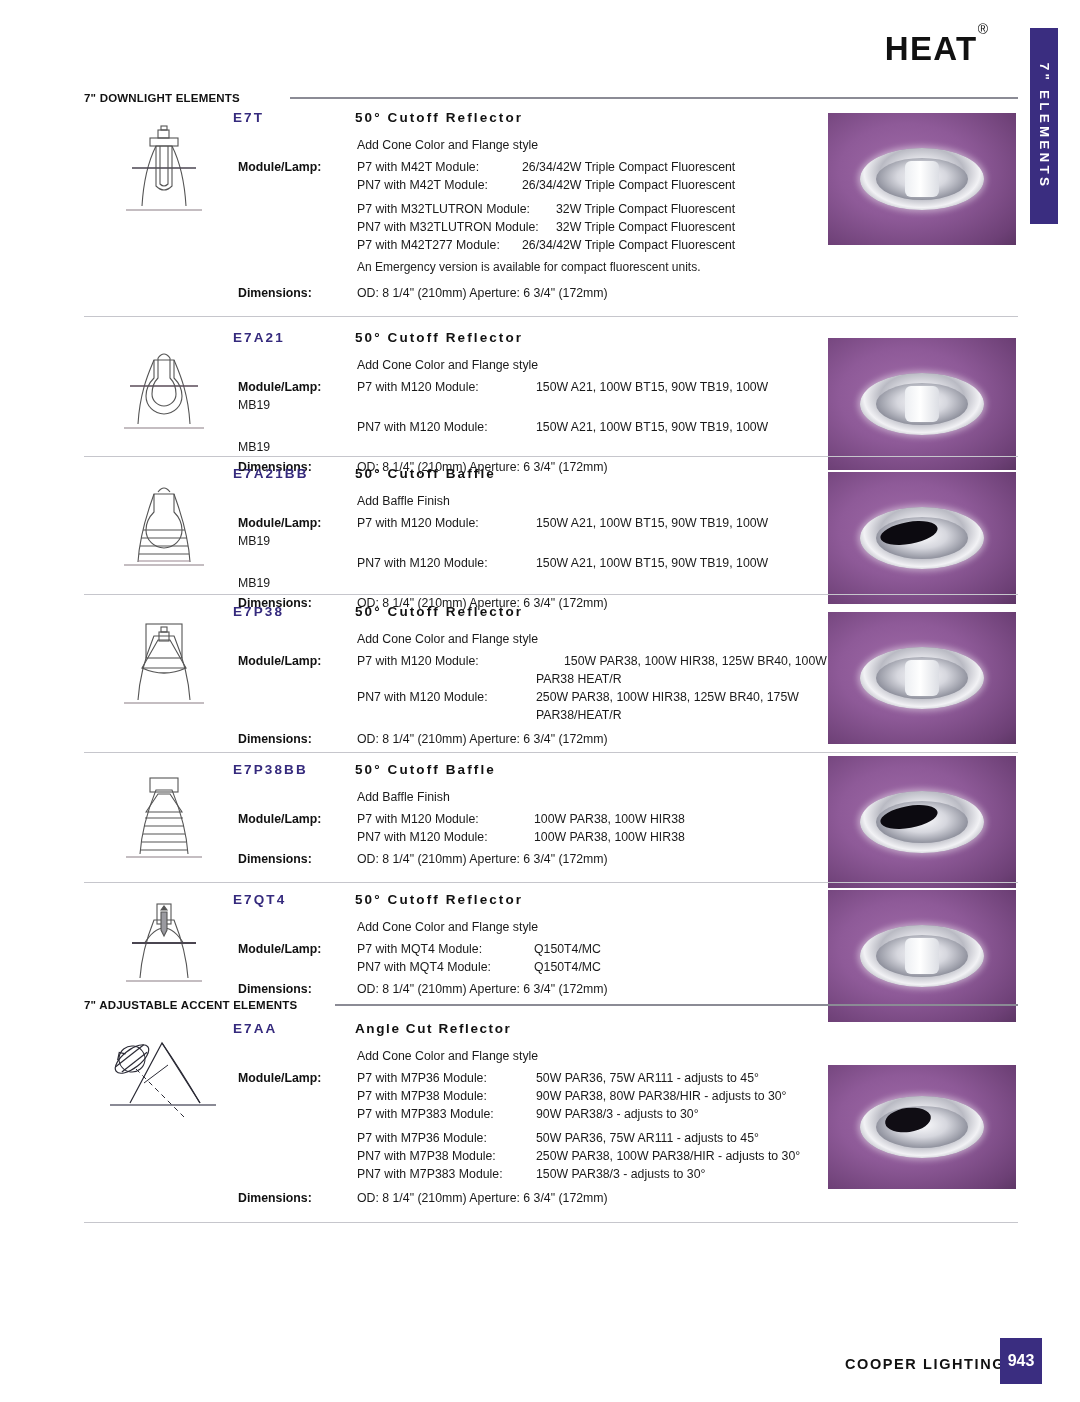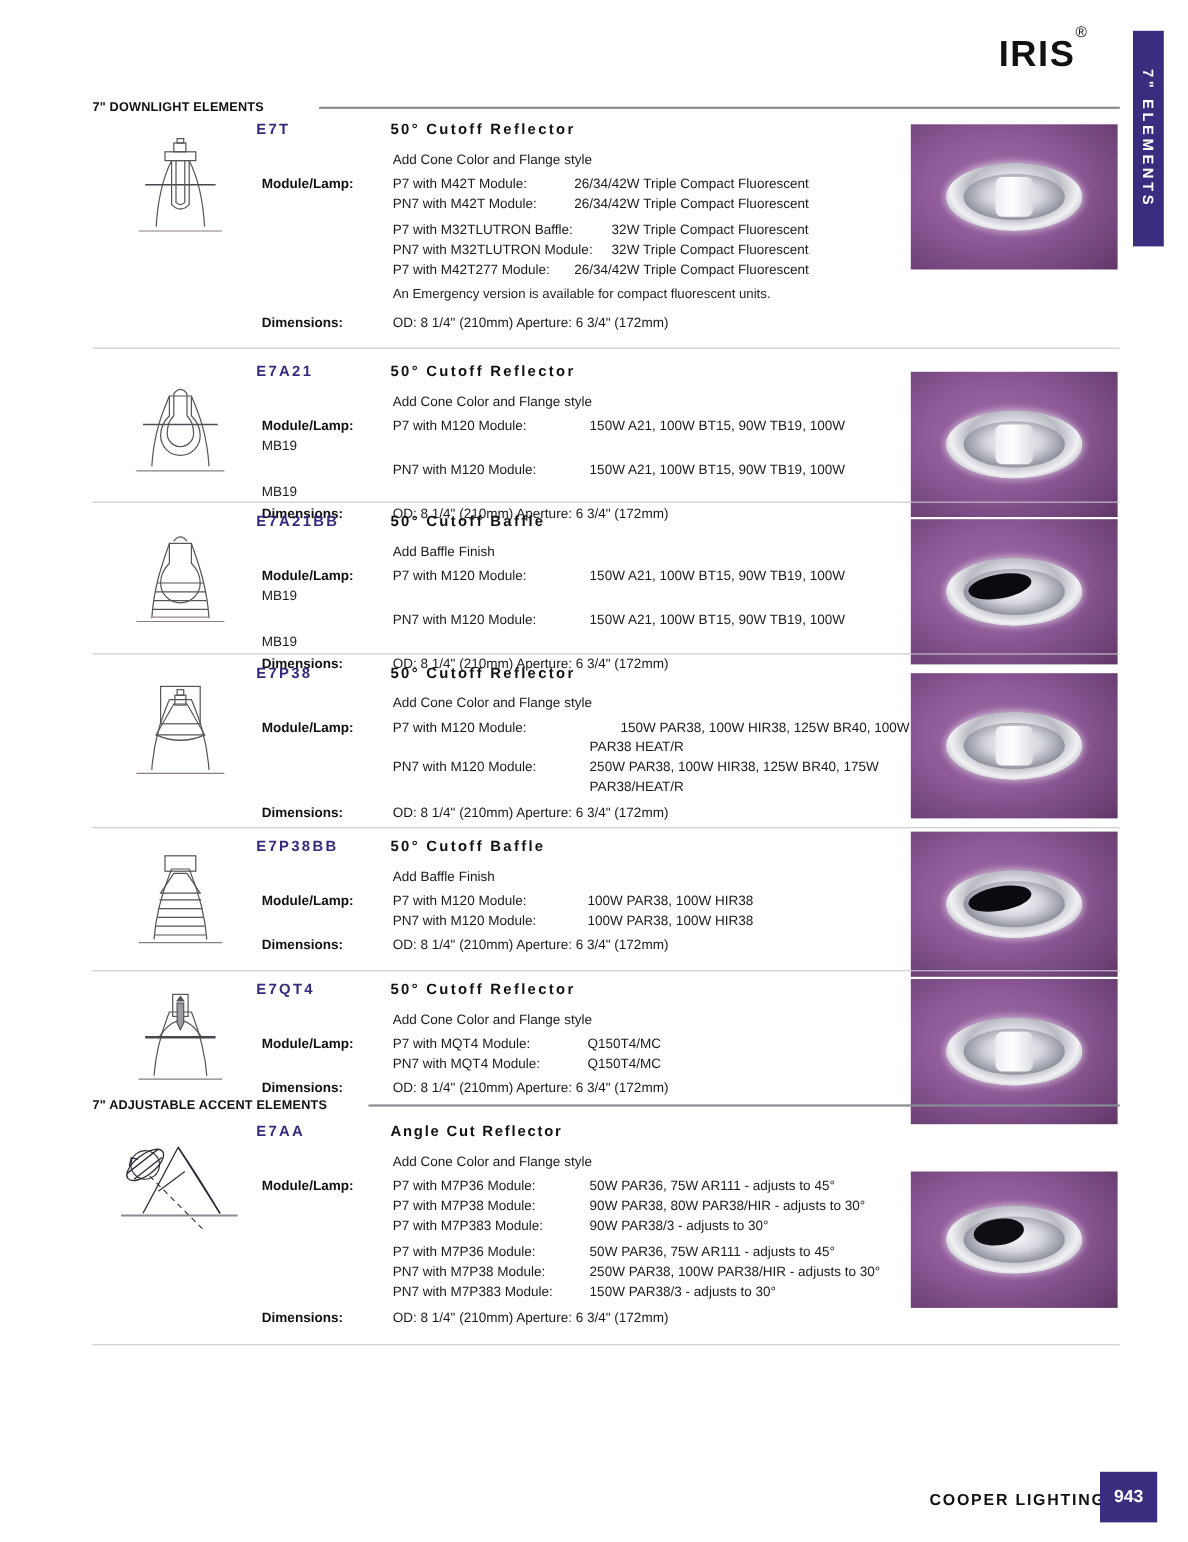--- a/index.html
+++ b/index.html
@@ -134,51 +134,51 @@
   .draw svg{display:block;}
 
   
   .footer-brand{
     position:absolute;left:845px;top:1356px;
     font-size:14.5px;font-weight:bold;letter-spacing:1.6px;color:#111;
     white-space:nowrap;
     text-align:center;
   }
   .footer-page{
-    position:absolute;left:1000px;top:1338px;width:52px;height:46px;
+    position:absolute;left:1000px;top:1338px;width:42px;height:46px;
     background:#3a2d80;color:#fff;
     font-size:16px;font-weight:bold;
     display:flex;align-items:center;justify-content:center;
   }
 </style>
 </head>
 <body>
 
 <div class="page">
 
-  <div class="brand"><span>IRIS</span><sup>®</sup></div>
+  <div class="brand"><span>HEAT</span><sup>®</sup></div>
 
   <div class="side-tab">
     <div class="side-tab-label">7" ELEMENTS</div>
   </div>
 
   <div class="sec-head" style="top:92px">7" DOWNLIGHT ELEMENTS</div>
   <div class="sec-rule" style="left:290px;top:97px;width:728px;"></div>
 
   <div class="block" style="top:110px">
     <div class="code">E7T</div>
     <div class="ptitle">50° Cutoff Reflector</div>
     <div class="subnote" style="top:28px">Add Cone Color and Flange style</div>
     <div class="lbl" style="top:50px">Module/Lamp:</div>
 
     <div class="col-a" style="top:50px">P7 with M42T Module:</div>
     <div class="col-b" style="left:522px;top:50px">26/34/42W Triple Compact Fluorescent</div>
     <div class="col-a" style="top:68px">PN7 with M42T Module:</div>
     <div class="col-b" style="left:522px;top:68px">26/34/42W Triple Compact Fluorescent</div>
-    <div class="col-a" style="top:92px">P7 with M32TLUTRON Baffle:</div>
+    <div class="col-a" style="top:92px">P7 with M32TLUTRON Module:</div>
     <div class="col-b" style="left:556px;top:92px">32W Triple Compact Fluorescent</div>
     <div class="col-a" style="top:110px">PN7 with M32TLUTRON Module:</div>
     <div class="col-b" style="left:556px;top:110px">32W Triple Compact Fluorescent</div>
     <div class="col-a" style="top:128px">P7 with M42T277 Module:</div>
     <div class="col-b" style="left:522px;top:128px">26/34/42W Triple Compact Fluorescent</div>
 
     <div class="fine" style="top:150px">An Emergency version is available for compact fluorescent units.</div>
 
     <div class="lbl" style="top:176px">Dimensions:</div>
     <div class="col-a" style="top:176px">OD: 8 1/4"  (210mm) Aperture: 6 3/4" (172mm)</div>

